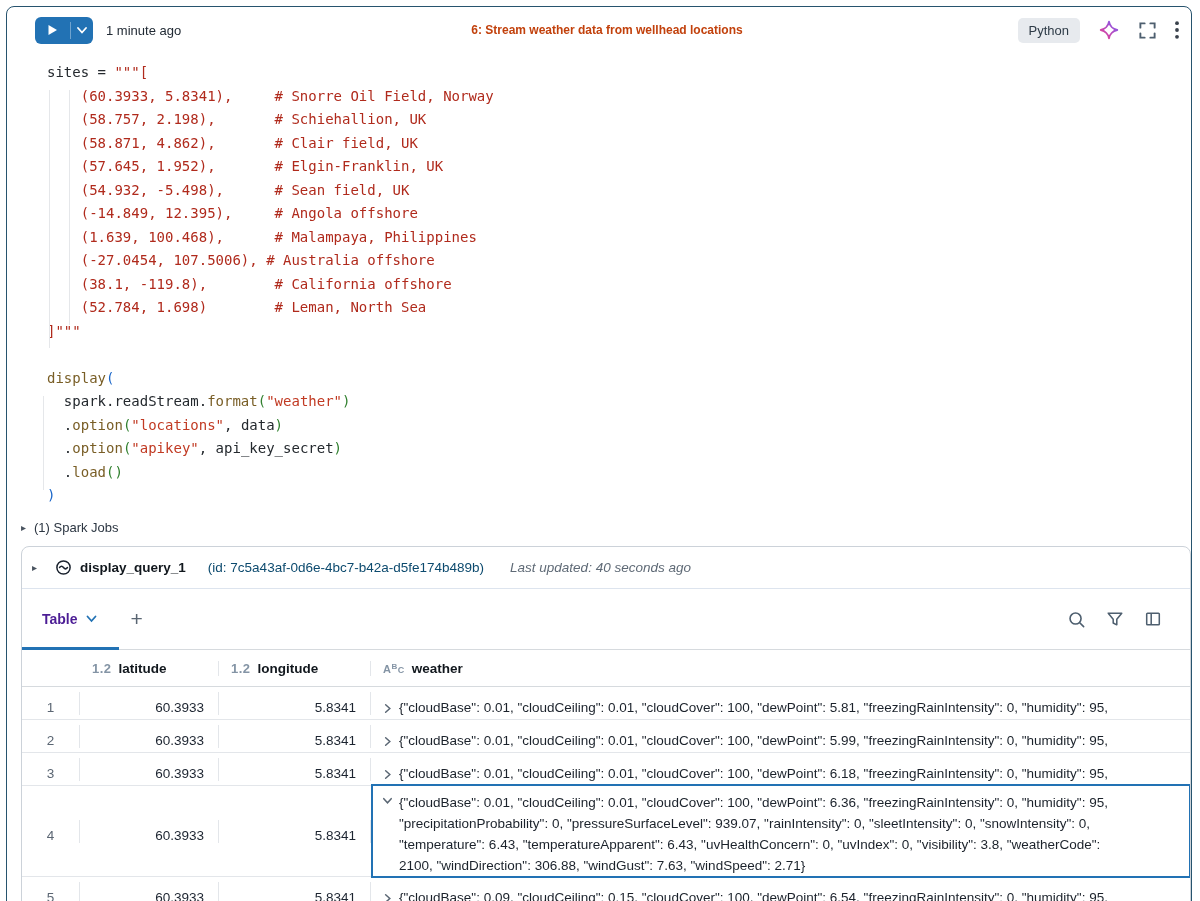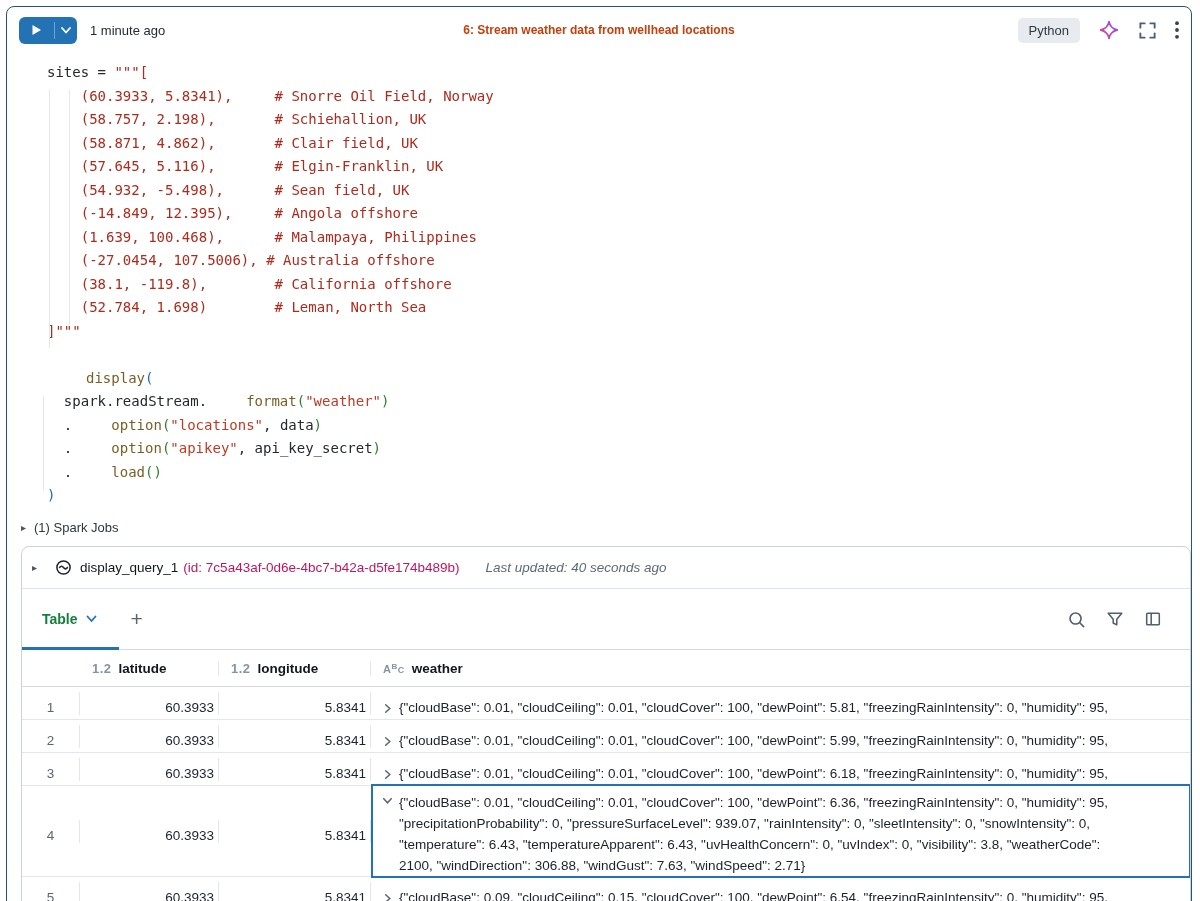--- a/index.html
+++ b/index.html
@@ -6,69 +6,69 @@
     --accent:#2272b4; --cell-border:#27536e; --ink:#1c2430; --muted:#5f6b7a;
     --str:#b02a1c; --str2:#c13a23; --func:#795e26; --pblue:#1a66c9; --pgreen:#31802f;
     --tbl-border:#e3e6ea; --tbl-border-strong:#d6dade; --card-border:#ccd2d9;
   }
   html,body{margin:0;padding:0;background:#fff;}
   .page{position:relative;width:1200px;height:901px;overflow:hidden;background:#fff;
         font-family:"Liberation Sans",sans-serif;color:var(--ink);}
   .cell{position:absolute;left:6px;top:6px;width:1186px;height:1100px;
         border:1.5px solid var(--cell-border);border-radius:8px;background:#fff;box-sizing:border-box;}
   
-  .cell-header{position:absolute;left:0;top:0;right:0;height:46px;display:flex;align-items:center;padding:0 12px;box-sizing:border-box;}
+  .cell-header{position:absolute;left:16px;top:0;right:0;height:46px;display:flex;align-items:center;padding:0 12px;box-sizing:border-box;}
   .run-btn{width:58px;height:27px;background:var(--accent);border-radius:6px;display:flex;align-items:center;border:none;cursor:pointer;padding:0;}
   .run-play{flex:1;display:flex;justify-content:center;align-items:center;}
   .run-divider{width:1px;height:17px;background:rgba(255,255,255,.35);}
   .run-chev{width:22px;display:flex;justify-content:center;align-items:center;}
   .last-run{margin-left:13px;font-size:13px;color:#222b35;}
   .cell-title{position:absolute;left:0;right:0;text-align:center;font-size:12px;font-weight:700;color:#c2410c;pointer-events:none;}
   .header-right{margin-left:auto;display:flex;align-items:center;gap:18px;}
   .lang-pill{background:#e7eaee;border-radius:5px;padding:5px 11px;font-size:13px;color:#2e3b47;border:none;cursor:pointer;}
   .icon-btn{background:none;border:none;padding:0;cursor:pointer;display:flex;align-items:center;}
   
   .code-area{position:absolute;left:0;top:54px;right:2px;font-family:"DejaVu Sans Mono","Liberation Mono",monospace;font-size:14px;line-height:23.5px;}
   .code-line{padding-left:40px;white-space:pre;height:23.5px;}
   .tok-d{color:#24292e;} .tok-s{color:var(--str);} .tok-s2{color:var(--str2);}
-  .tok-f{color:var(--func);margin-left:39px;} .tok-pb{color:var(--pblue);} .tok-pg{color:var(--pgreen);}
+  .tok-f{color:var(--func);} .tok-pb{color:var(--pblue);} .tok-pg{color:var(--pgreen);}
   .guide{position:absolute;width:1px;background:#e5e7ea;}
   
   .spark-jobs{position:absolute;left:0;top:506px;height:28px;display:flex;align-items:center;padding-left:14px;font-size:13px;color:#2c3642;}
   .tri{font-size:10px;color:#49535f;margin-right:8px;}
   
   .results-card{position:absolute;left:14px;top:539px;width:1170px;height:420px;border:1px solid var(--card-border);
                 border-radius:8px 8px 0 0;box-sizing:border-box;background:#fff;overflow:hidden;}
   .query-header{height:41px;display:flex;align-items:center;padding-left:10px;border-bottom:1px solid #dde4ee;font-size:13.5px;}
   .stream-icon{margin:0 8px 0 10px;display:flex;}
-  .query-name{font-weight:400;color:#11171d;}
-  .query-id{margin-left:5px;color:#be185d;}
+  .query-name{font-weight:700;color:#11171d;}
+  .query-id{margin-left:22px;color:#0c4a6e;}
   .query-updated{margin-left:26px;font-style:italic;color:#5f6a76;}
   .tab-bar{position:relative;height:60px;border-bottom:1px solid var(--tbl-border-strong);display:flex;align-items:center;}
   .tab{position:relative;height:100%;display:flex;align-items:center;gap:8px;padding:0 22px 0 20px;
-       font-size:14px;font-weight:700;color:#15803d;background:none;border:none;cursor:pointer;}
+       font-size:14px;font-weight:700;color:#4c1d95;background:none;border:none;cursor:pointer;}
   .tab.active::after{content:"";position:absolute;left:0;right:0;bottom:-1px;height:3px;background:var(--accent);}
   .add-tab{margin-left:4px;background:none;border:none;font-size:21px;color:#5a6673;cursor:pointer;padding:2px 8px;}
   .tab-tools{margin-left:auto;display:flex;align-items:center;gap:20px;padding-right:28px;}
   
   .tbl{font-size:13.5px;}
   .thead,.tr{display:flex;align-items:center;}
   .thead{height:36px;border-bottom:1px solid var(--tbl-border-strong);}
   .th,.td{box-sizing:border-box;border-right:1px solid var(--tbl-border);}
   .col-num{width:58px;flex:none;}
   .col-lat{width:139px;flex:none;}
   .col-lon{width:152px;flex:none;}
   .col-weather{flex:1;min-width:0;border-right:none;}
   .th{display:flex;align-items:center;padding-left:12px;gap:7px;font-weight:700;color:#11171d;}
   .type-icon{color:#8494a5;font-weight:700;font-size:13px;letter-spacing:.5px;}
   .abc-a{font-size:11px;} .abc-b{font-size:8px;vertical-align:4px;} .abc-c{font-size:9px;}
   .tr{border-bottom:1px solid var(--tbl-border);min-height:32px;}
   .td{padding-top:8px;}
   .td-num{text-align:center;color:#5b6673;padding-top:8px;}
-  .td-val{text-align:right;padding-right:4px;color:#1c2430;}
+  .td-val{text-align:right;padding-right:14px;color:#1c2430;}
   .td-weather{display:flex;align-items:flex-start;padding:8px 0 0 10px;overflow:hidden;}
   .tr.expanded{height:90px;}
   .tr.expanded .td-weather{border:2px solid var(--accent);padding:6px 0 0 8px;margin-right:-1px;}
   .chev{flex:none;margin:2px 5px 0 0;display:flex;}
   .wtext{flex:1;min-width:0;white-space:nowrap;overflow:hidden;color:#1b222b;}
   .wline{white-space:nowrap;overflow:hidden;line-height:21px;color:#1b222b;}
 </style>
 </head>
 <body>
 
@@ -124,21 +124,21 @@
 
     <div class="code-area">
       <div class="guide" style="left:42px;top:29px;height:258px;"></div>
       <div class="guide" style="left:62px;top:29px;height:235px;"></div>
       <div class="guide" style="left:36px;top:335px;height:94px;"></div>
       <div>
           <div class="code-line"><span class="tok-d">sites = </span><span class="tok-s">"""[</span></div>
           <div class="code-line"><span class="tok-s">    (60.3933, 5.8341),     # Snorre Oil Field, Norway</span></div>
           <div class="code-line"><span class="tok-s">    (58.757, 2.198),       # Schiehallion, UK</span></div>
           <div class="code-line"><span class="tok-s">    (58.871, 4.862),       # Clair field, UK</span></div>
-          <div class="code-line"><span class="tok-s">    (57.645, 5.116),       # Elgin-Franklin, UK</span></div>
+          <div class="code-line"><span class="tok-s">    (57.645, 1.952),       # Elgin-Franklin, UK</span></div>
           <div class="code-line"><span class="tok-s">    (54.932, -5.498),      # Sean field, UK</span></div>
           <div class="code-line"><span class="tok-s">    (-14.849, 12.395),     # Angola offshore</span></div>
           <div class="code-line"><span class="tok-s">    (1.639, 100.468),      # Malampaya, Philippines</span></div>
           <div class="code-line"><span class="tok-s">    (-27.0454, 107.5006), # Australia offshore</span></div>
           <div class="code-line"><span class="tok-s">    (38.1, -119.8),        # California offshore</span></div>
           <div class="code-line"><span class="tok-s">    (52.784, 1.698)        # Leman, North Sea</span></div>
           <div class="code-line"><span class="tok-s">]"""</span></div>
           <div class="code-line"></div>
           <div class="code-line"><span class="tok-f">display</span><span class="tok-pb">(</span></div>
           <div class="code-line"><span class="tok-d">  spark.readStream.</span><span class="tok-f">format</span><span class="tok-pg">(</span><span class="tok-s2">"weather"</span><span class="tok-pg">)</span></div>

